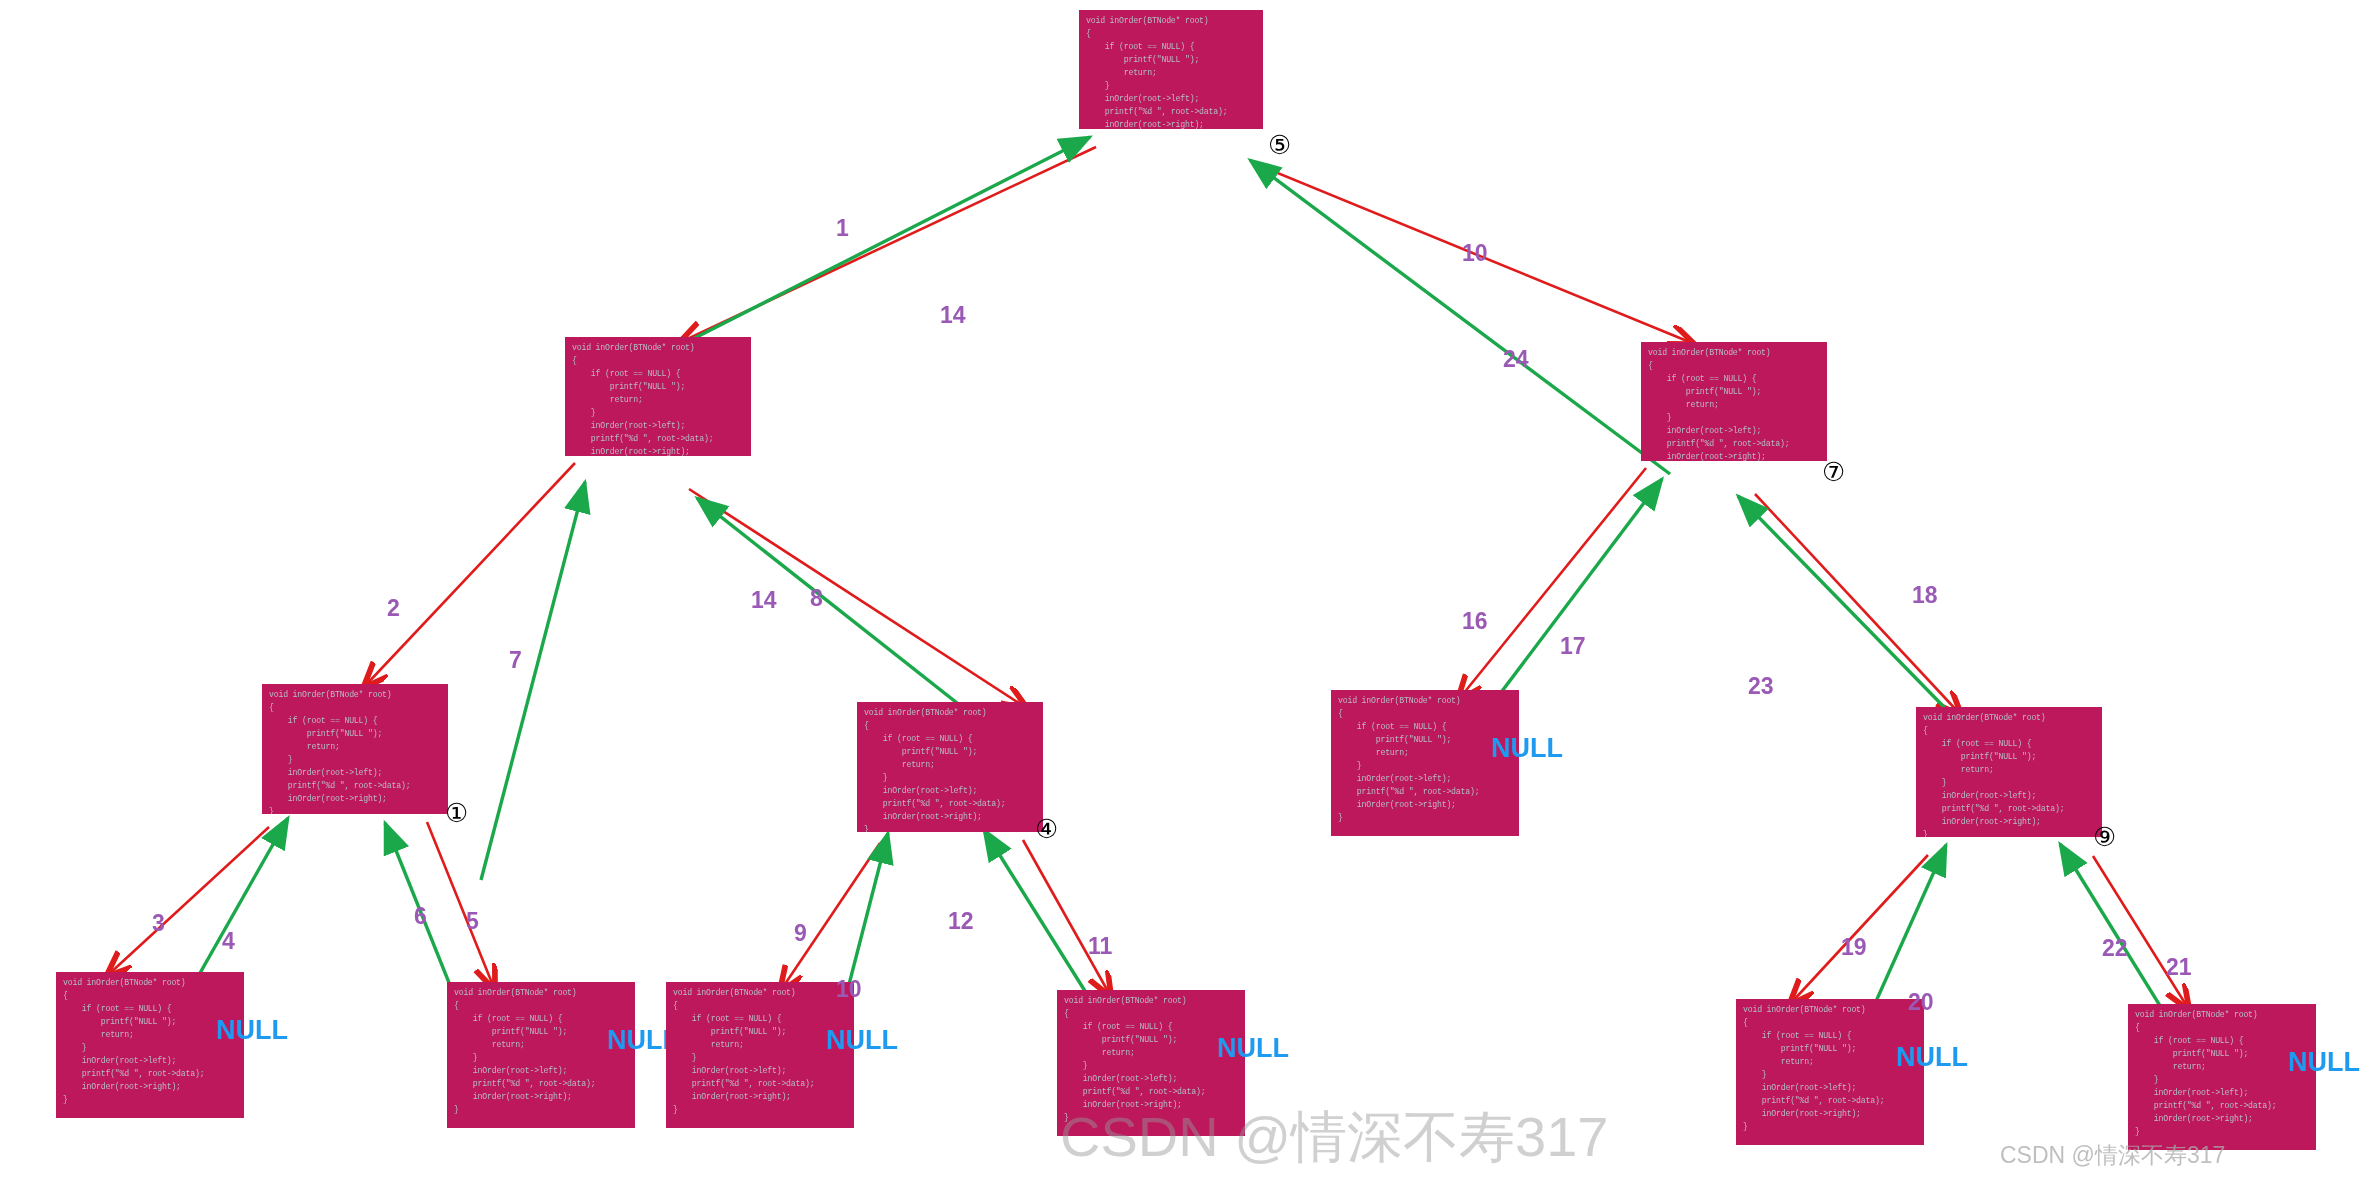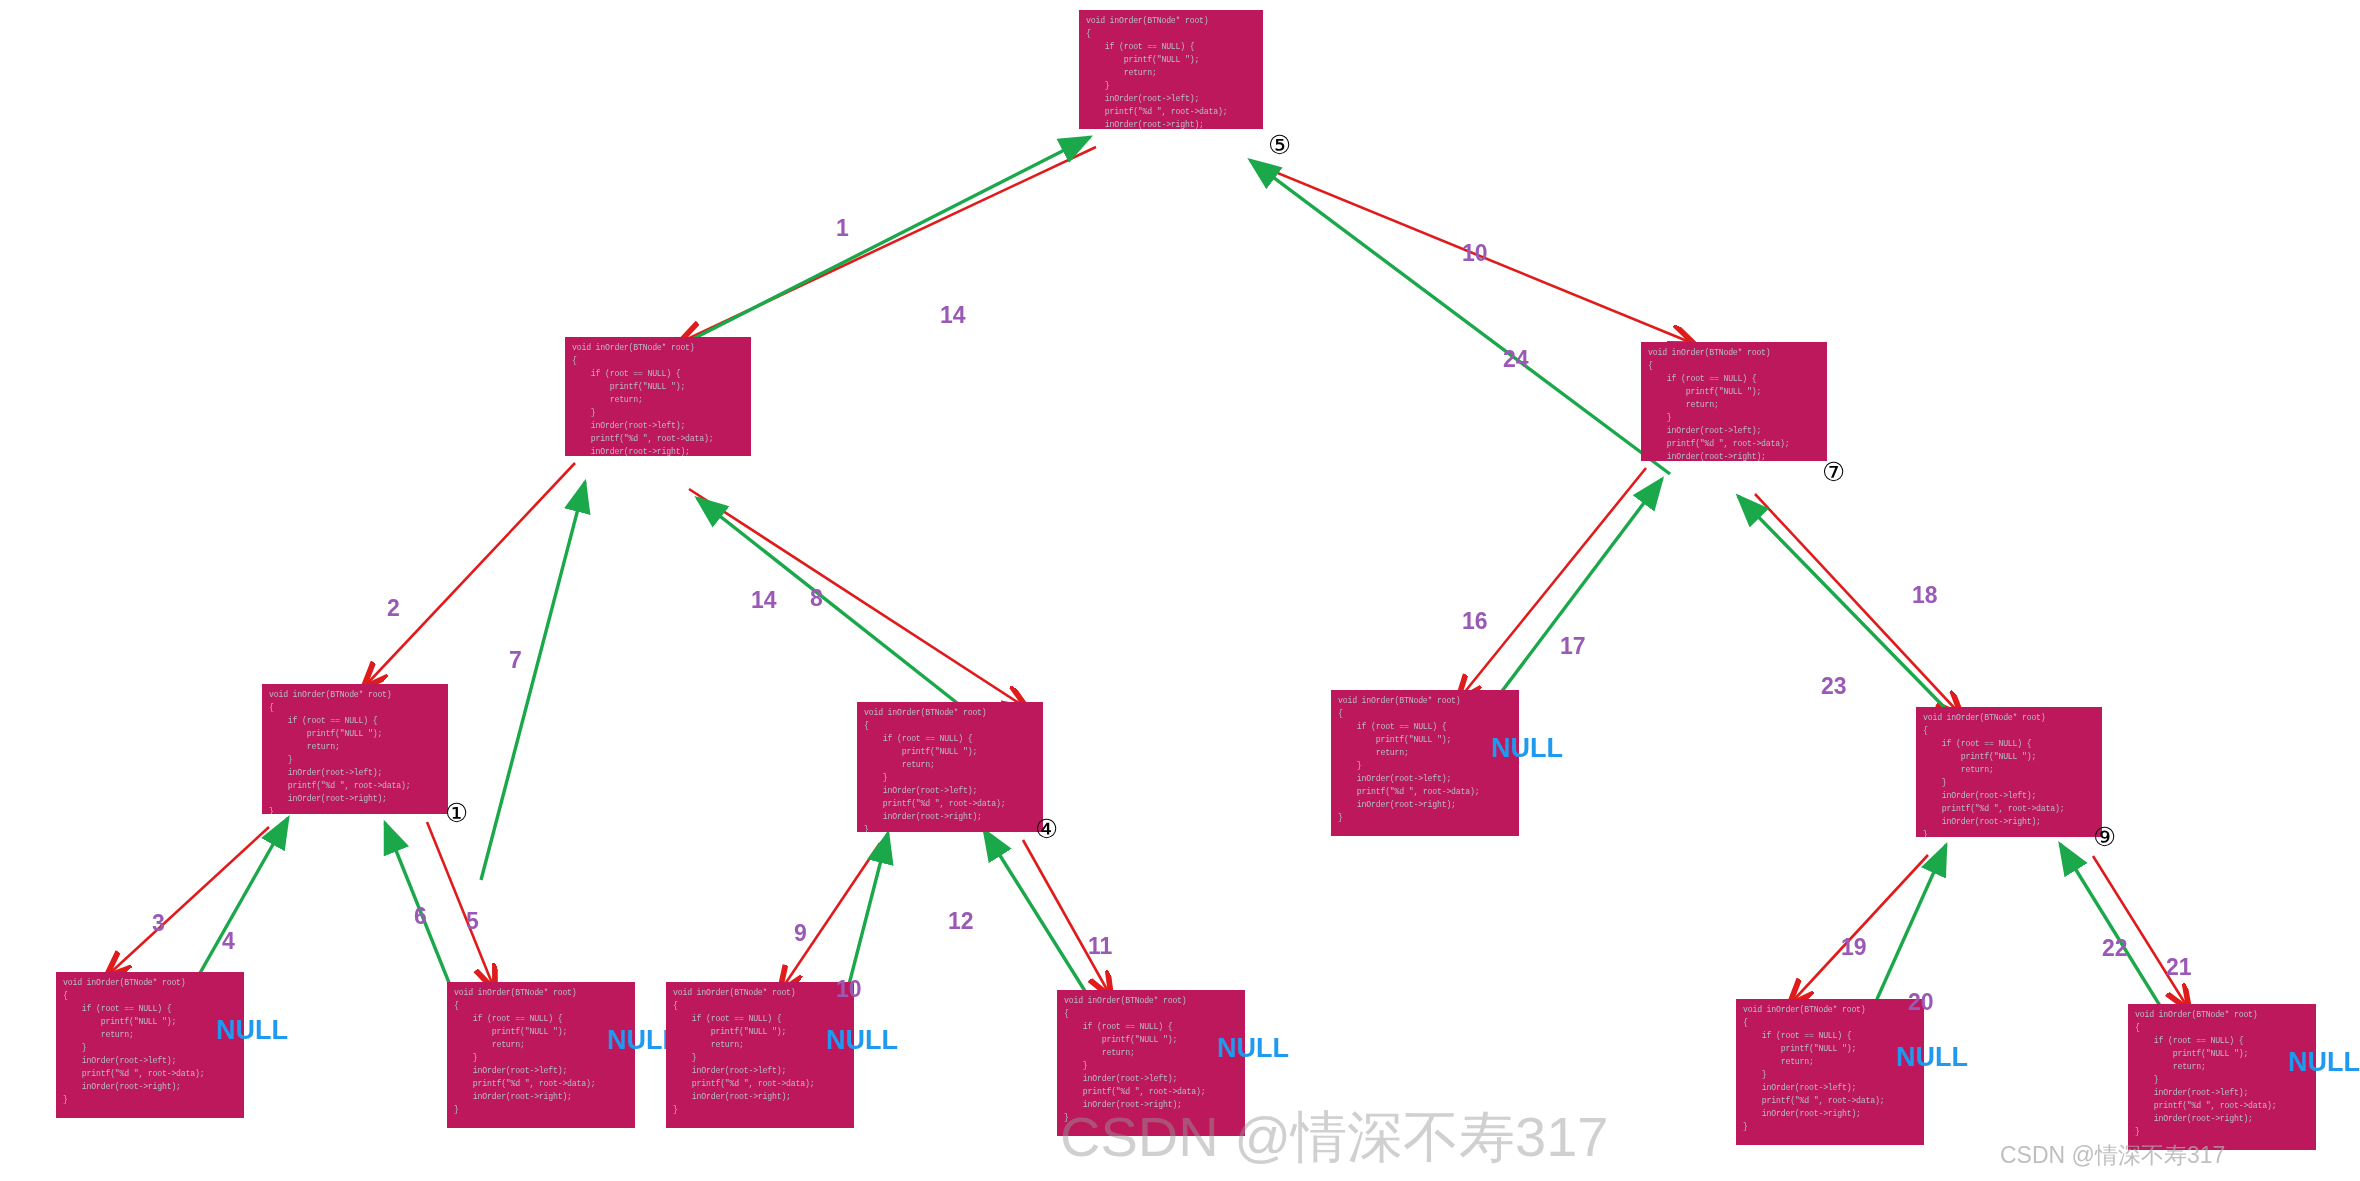--- a/index.html
+++ b/index.html
@@ -154,19 +154,19 @@
       <div class="edge-label" style="left: 751px; top: 587px;">14</div>
       <div class="edge-label" style="left: 940px; top: 302px;">14</div>
       <div class="edge-label" style="left: 1462px; top: 240px;">10</div>
       <div class="edge-label" style="left: 1442px; top: 608px; margin-left: 20px;">16</div>
       <div class="edge-label" style="left: 1560px; top: 633px;">17</div>
       <div class="edge-label" style="left: 1888px; top: 582px; margin-left: 24px;">18</div>
       <div class="edge-label" style="left: 1841px; top: 934px;">19</div>
       <div class="edge-label" style="left: 1908px; top: 989px;">20</div>
       <div class="edge-label" style="left: 2166px; top: 954px;">21</div>
       <div class="edge-label" style="left: 2102px; top: 935px;">22</div>
-      <div class="edge-label" style="left: 1821px; top: 673px;">23</div>
+      <div class="edge-label" style="left: 1748px; top: 673px;">23</div>
       <div class="edge-label" style="left: 1484px; top: 346px; margin-left: 19px;">24</div>
     </div>
 
   <div class="wm-big" style="left:1060px;top:1100px;">CSDN @情深不寿317</div>
   <div class="wm-small" style="left:2000px;top:1140px;">CSDN @情深不寿317</div>
 </div>
 
 </body></html>

